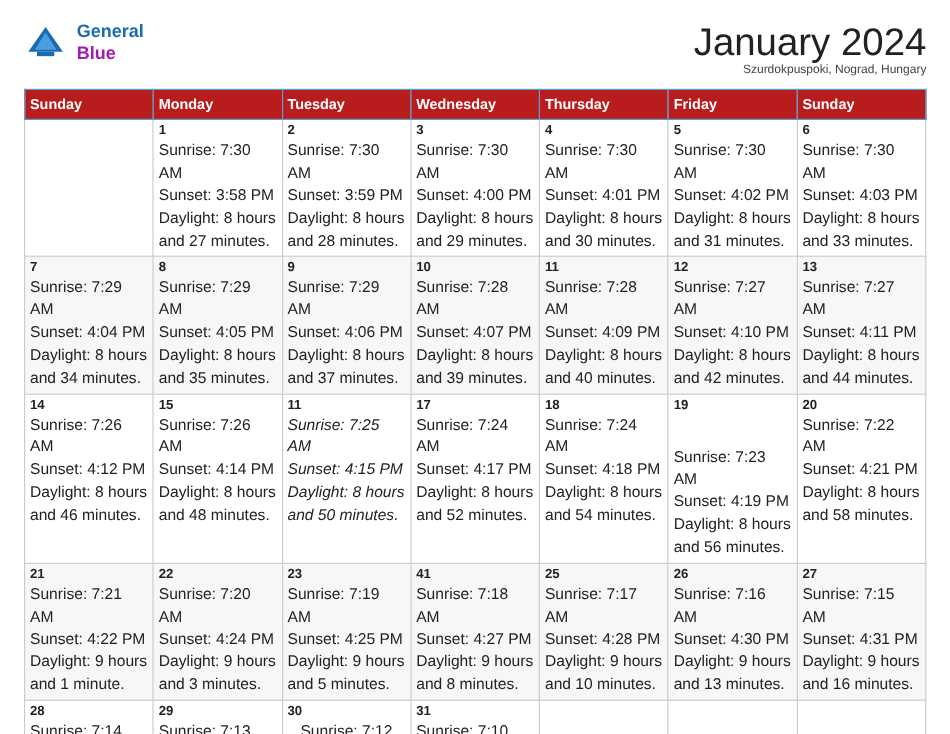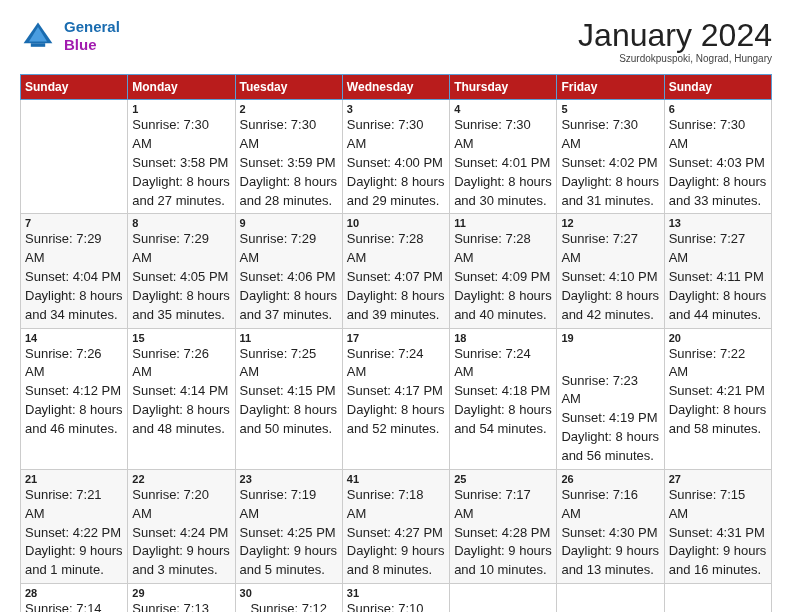--- a/index.html
+++ b/index.html
@@ -237,21 +237,21 @@
           </td>
           <td>
             <span class="day-num">15</span>
             <div class="cell-text" style="white-space: pre-line;">Sunrise: 7:26 AM
 Sunset: 4:14 PM
 Daylight: 8 hours
 and 48 minutes.</div>
           </td>
           <td>
             <span class="day-num">11</span>
-            <div class="cell-text" style="white-space: pre-line;">Sunrise: 7:25 AM
+            <div class="cell-text" style="white-space: pre-line; font-style: italic;">Sunrise: 7:25 AM
 Sunset: 4:15 PM
 Daylight: 8 hours
 and 50 minutes.</div>
           </td>
           <td>
             <span class="day-num">17</span>
             <div class="cell-text" style="white-space: pre-line;">Sunrise: 7:24 AM
 Sunset: 4:17 PM
 Daylight: 8 hours
 and 52 minutes.</div>

